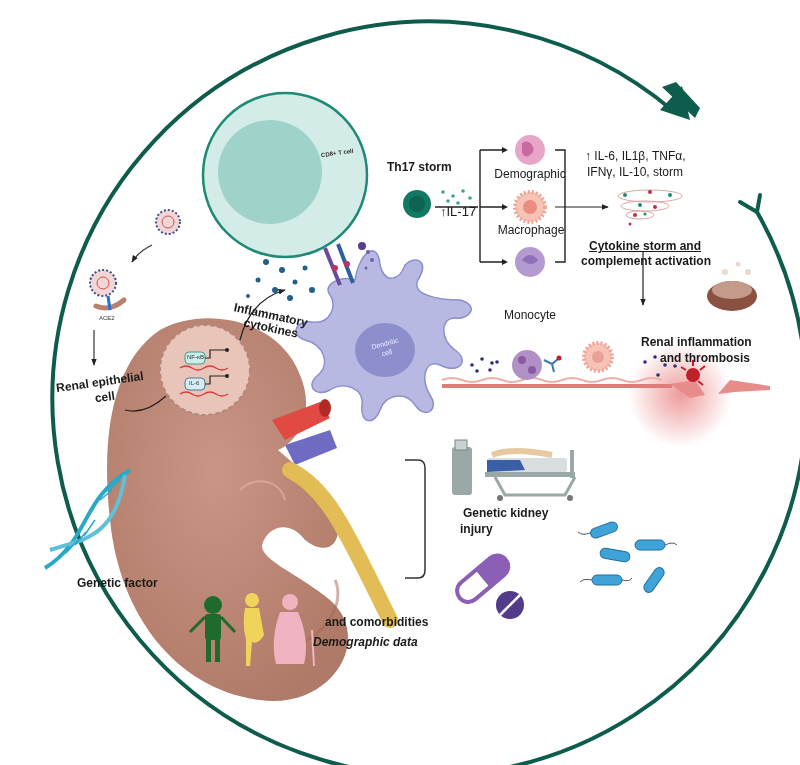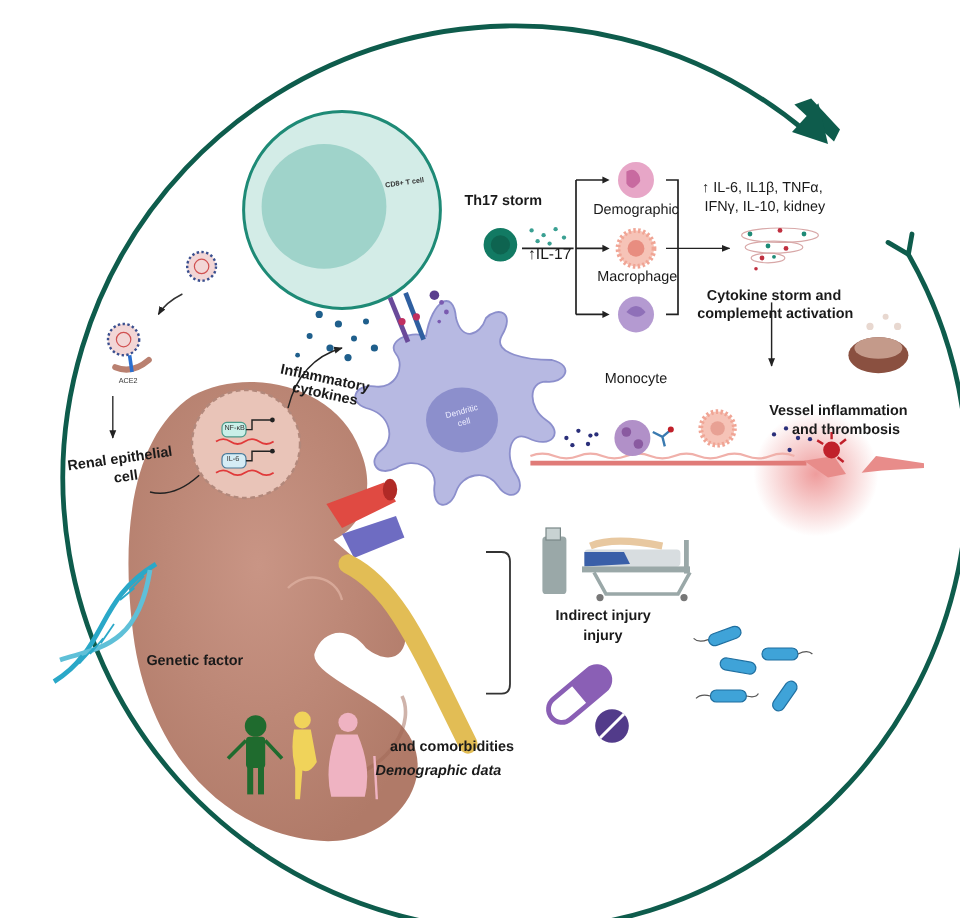--- a/index.html
+++ b/index.html
@@ -273,32 +273,32 @@
 </svg>
 
 
 <div class="lbl tiny b" style="left:321px; top:150px; transform:rotate(-8deg);">CD8+ T cell</div>
 <div class="lbl sm b" style="left:387px; top:161px;">Th17 storm</div>
 <div class="lbl md" style="left:440px; top:205px;text-align:center;">↑IL-17</div>
 <div class="lbl sm c" style="left:494px; top:168px; width:72px;">Demographic</div>
 <div class="lbl sm c" style="left:490px; top:224px; width:82px;">Macrophage</div>
 <div class="lbl sm c" style="left:494px; top:280px; width:72px;margin-top:29px;">Monocyte</div>
 <div class="lbl sm" style="left:585px; top:150px;">↑ IL-6, IL1β, TNFα,</div>
-<div class="lbl sm" style="left:587px; top:166px;">IFNγ, IL-10, kidney</div>
-<div class="lbl sm b c" style="left:570px; top:240px; width:150px;">Cytokine storm  and</div>
+<div class="lbl sm" style="left:587px; top:166px;">IFNγ, IL-10, storm</div>
+<div class="lbl sm b c" style="left:570px; top:240px; width:150px;text-decoration:underline;">Cytokine storm  and</div>
 <div class="lbl sm b c" style="left:566px; top:255px; width:160px;">complement activation</div>
 <div class="lbl tiny" style="left:99px; top:315px;">ACE2</div>
 <div class="lbl sm b c" style="left:50px; top:376px; width:100px; transform:rotate(-8deg);">Renal epithelial</div>
 <div class="lbl sm b c" style="left:55px; top:391px; width:100px; transform:rotate(-8deg);">cell</div>
 <div class="lbl sm b" style="left:233px; top:309px; transform:rotate(12deg);">Inflammatory</div>
 <div class="lbl sm b" style="left:243px; top:322px; transform:rotate(12deg);">cytokines</div>
 <div class="lbl tinyw c" style="left:365px; top:340px; width:40px; transform:rotate(-15deg);">Dendritic</div>
 <div class="lbl tinyw c" style="left:367px; top:349px; width:40px; transform:rotate(-15deg);">cell</div>
 <div class="lbl tiny" style="left:187px; top:354px;">NF-κB</div>
 <div class="lbl tiny" style="left:189px; top:380px;">IL-6</div>
-<div class="lbl sm b" style="left:641px; top:336px;">Vessel inflammation</div>
+<div class="lbl sm b" style="left:641px; top:336px;">Renal inflammation</div>
 <div class="lbl sm b" style="left:660px; top:352px;">and thrombosis</div>
-<div class="lbl sm b" style="left:463px; top:507px;">Indirect injury</div>
-<div class="lbl sm b" style="left:486px; top:523px;">injury</div>
-<div class="lbl sm b" style="left:77px; top:544px;margin-left:45px;">Genetic factor</div>
+<div class="lbl sm b" style="left:463px; top:507px;">Genetic kidney</div>
+<div class="lbl sm b" style="left:460px; top:523px;">injury</div>
+<div class="lbl sm b" style="left:77px; top:577px;">Genetic factor</div>
 <div class="lbl sm b" style="left:313px; top:636px;font-style:italic;">Demographic data</div>
 <div class="lbl sm b" style="left:325px; top:616px;">and comorbidities</div>
 </div>
 
 </body></html>

